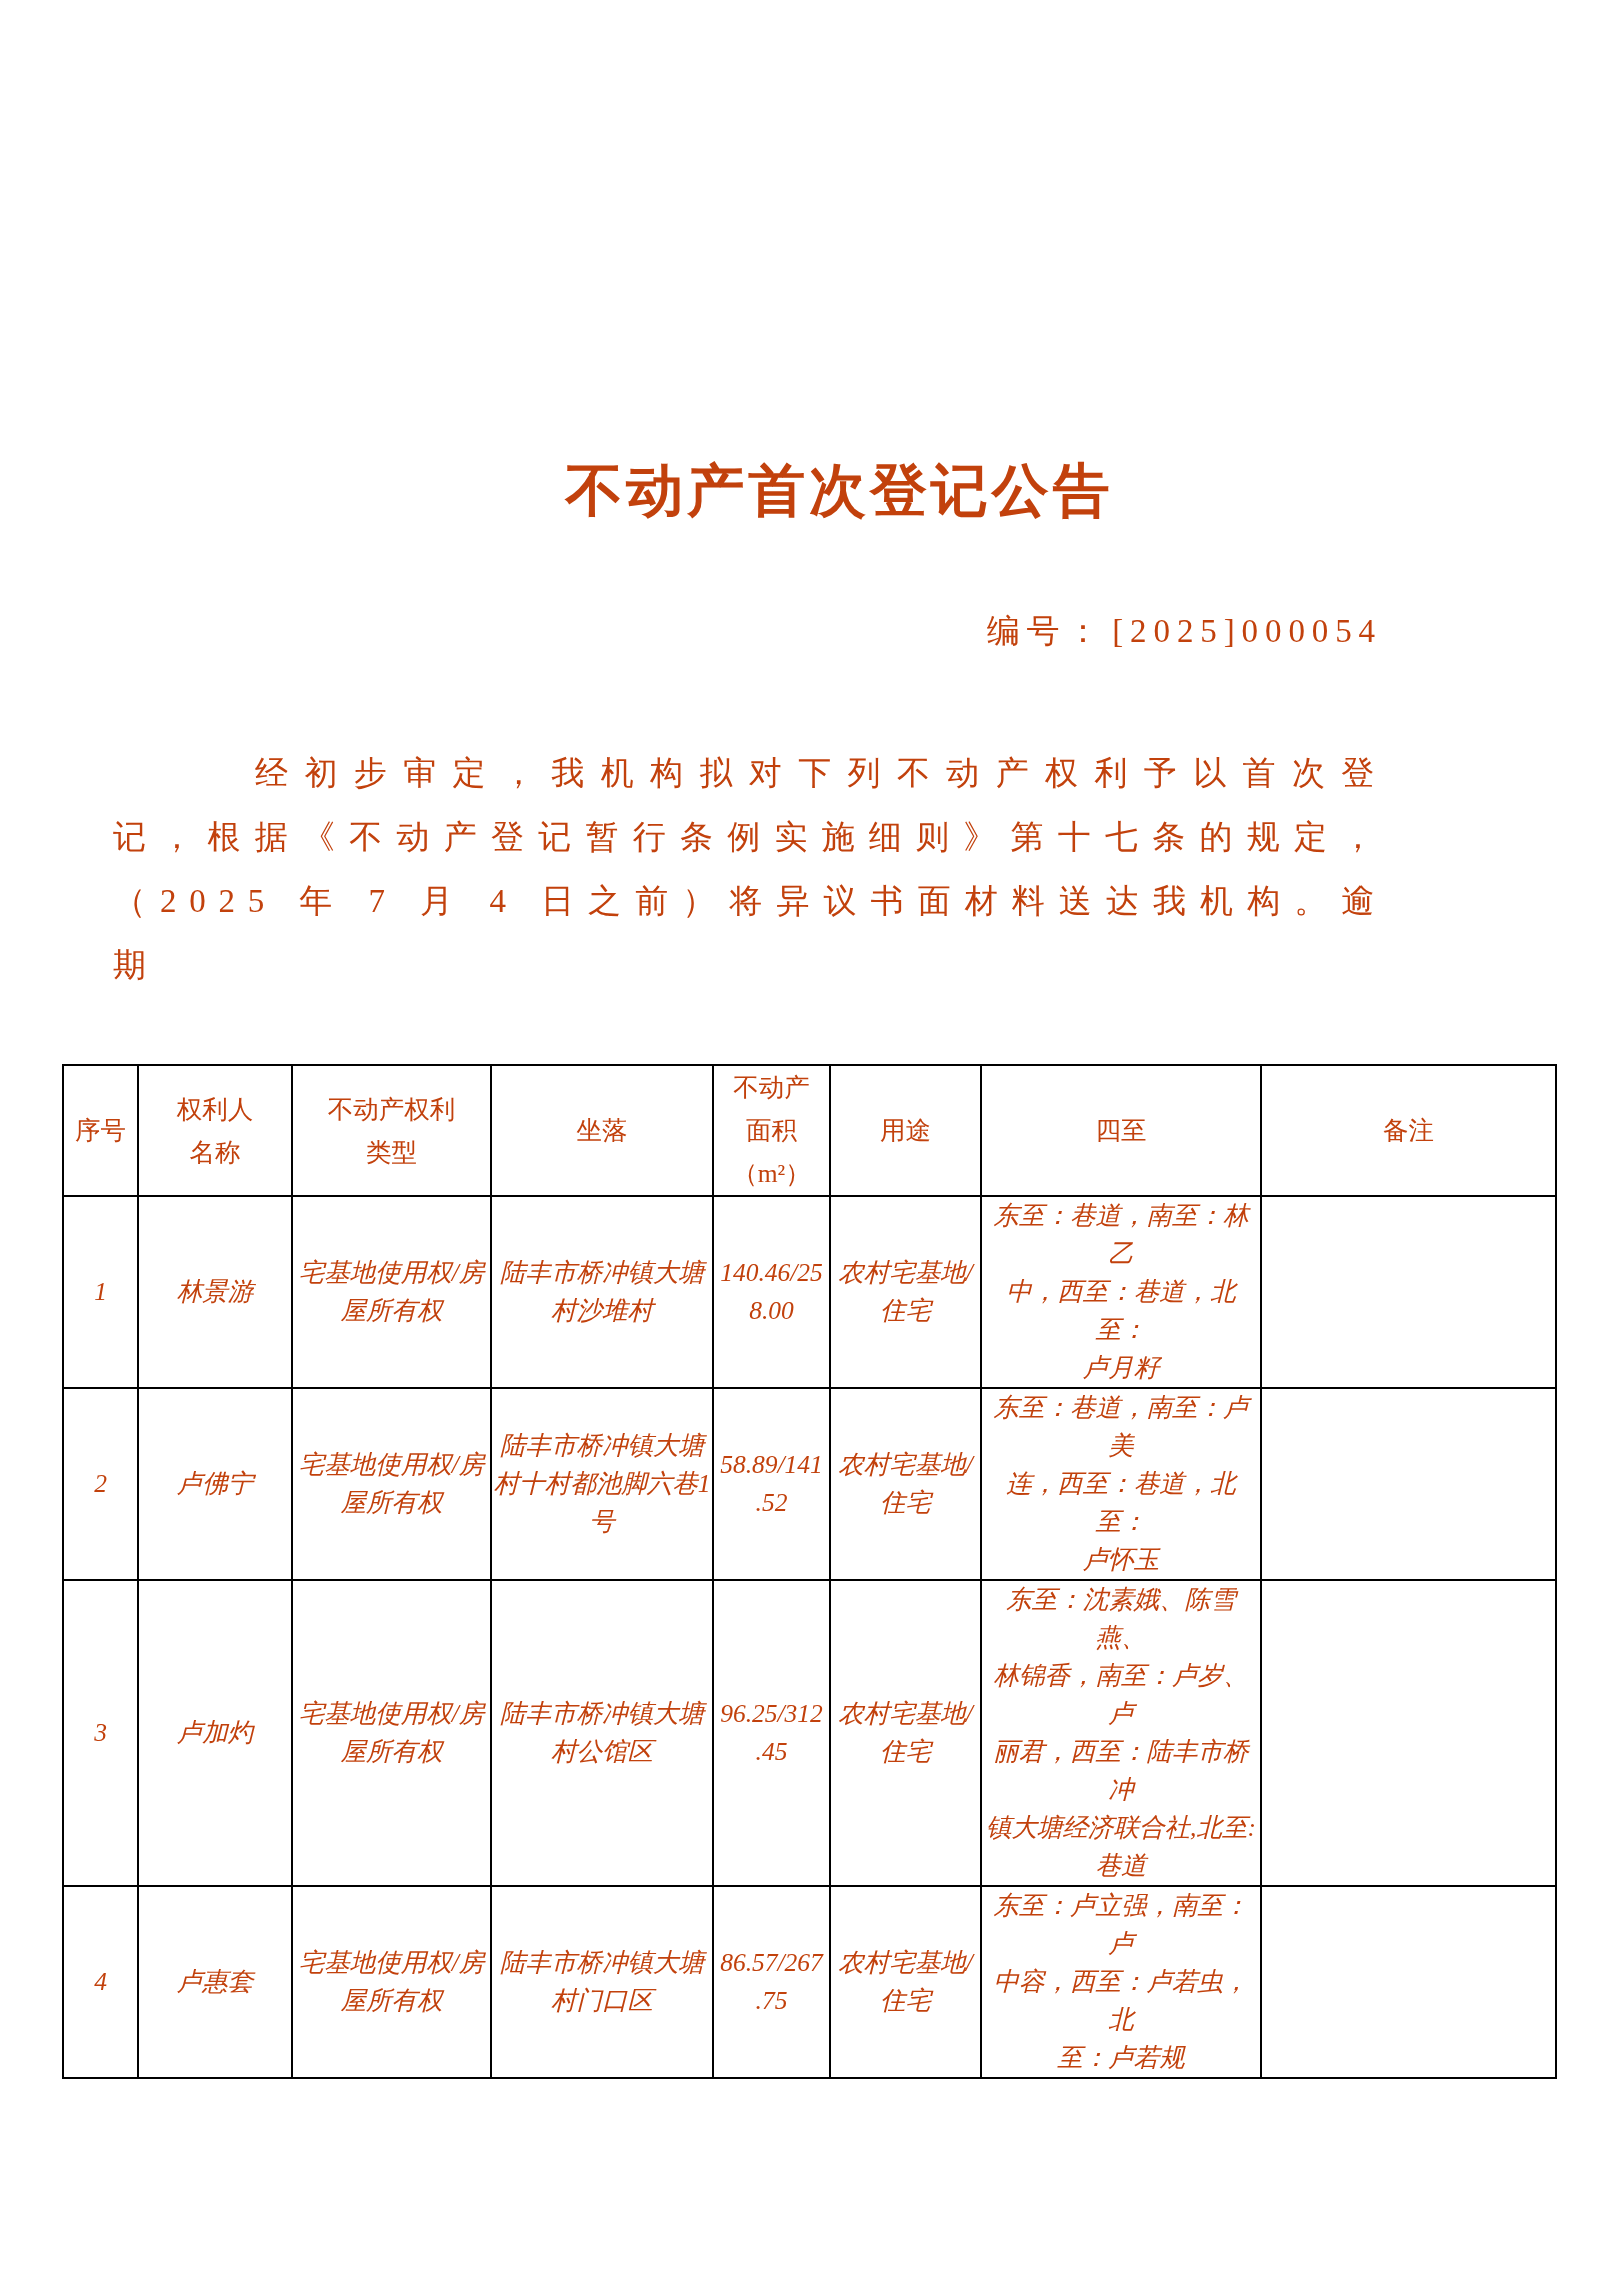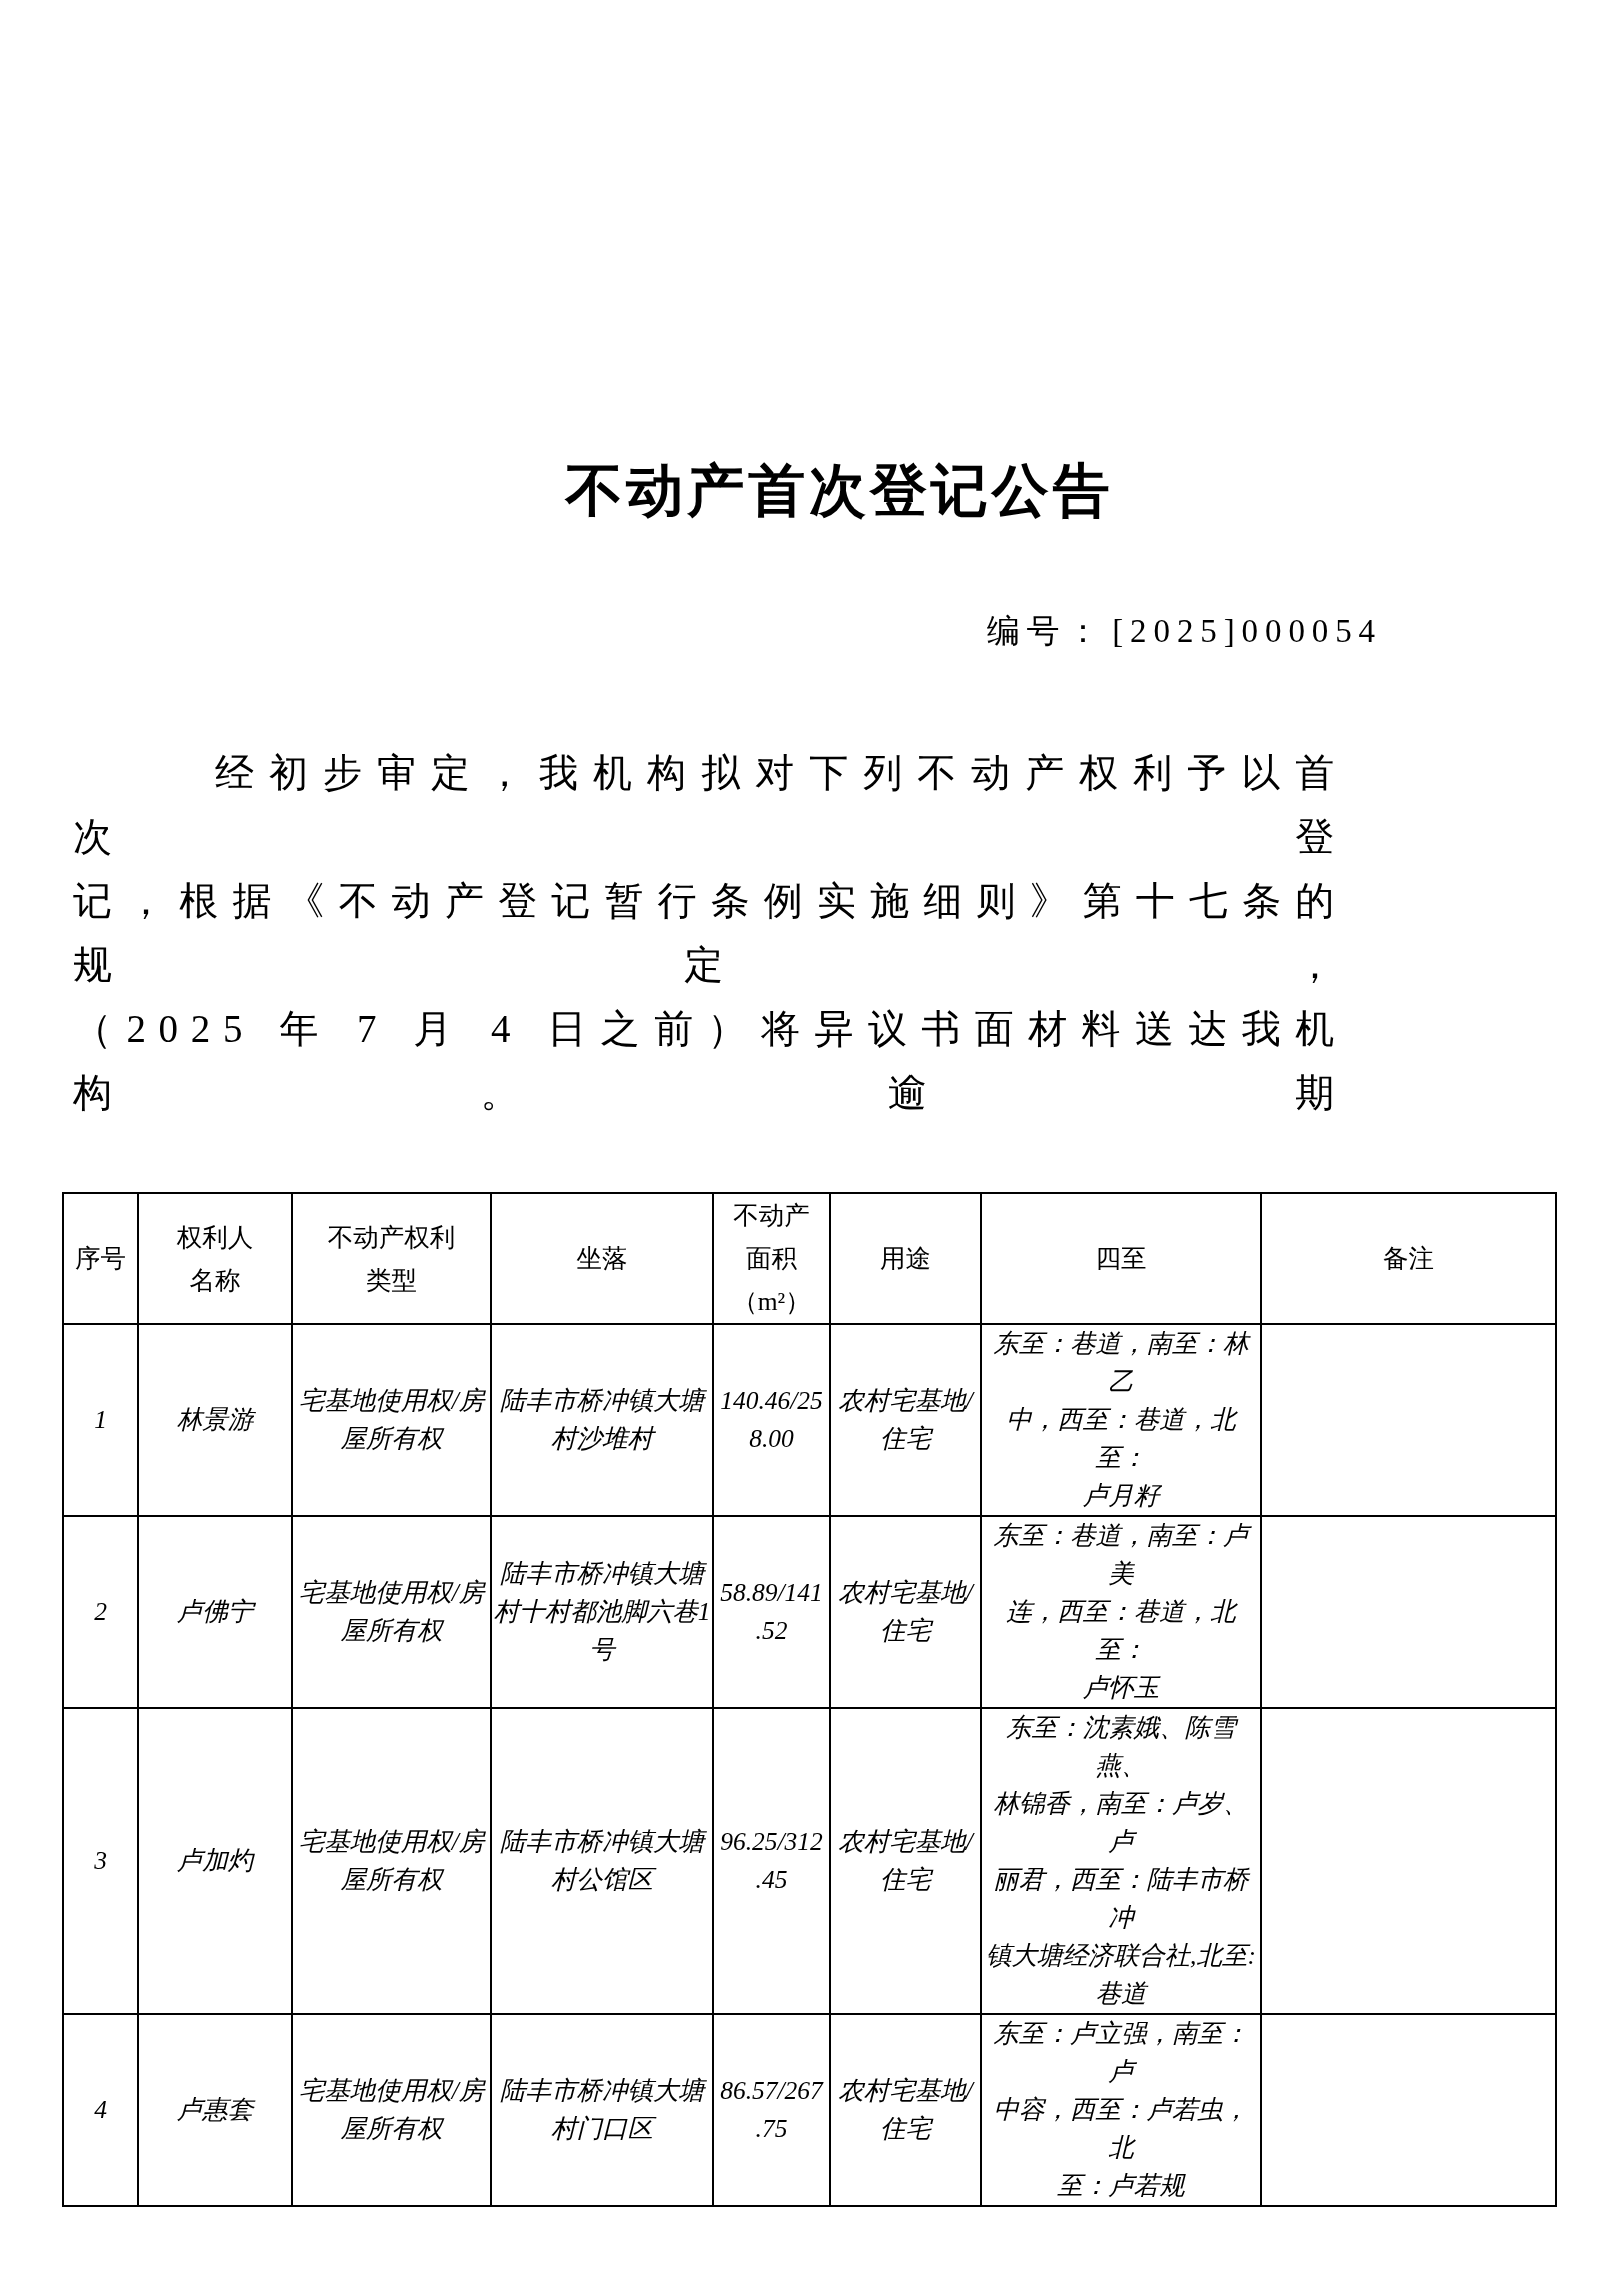--- a/index.html
+++ b/index.html
@@ -1,33 +1,33 @@
 <!DOCTYPE html>
 <html><head>
 <meta charset="utf-8">
 <style>
   html,body{margin:0;padding:0;background:#fff;}
   .page{
     width:1621px;height:2293px;position:relative;background:#fff;
-    color:#000000;font-family:"Liberation Serif","DejaVu Serif",serif;
+    color:#c2410c;font-family:"Liberation Serif","DejaVu Serif",serif;
     overflow:hidden;
   }
   .title{
     margin:459px 0 0 0;text-align:center;
     font-family:"DejaVu Sans","Liberation Sans",sans-serif;
     font-weight:bold;font-size:57px;letter-spacing:3.9px;
     position:relative;left:29px;line-height:1.1;
   }
   .doc-number{
     margin-top:90px;text-align:right;padding-right:239px;
     font-size:33px;letter-spacing:6.9px;line-height:1.2;
   }
   .doc-number .val{margin-left:5.9px;text-align:right;}
   .body-text{
-    margin:90px 0 0 73px;width:1274px;font-size:39px;
+    margin:90px 0 0 113px;width:1274px;font-size:33px;
   }
   .pline{line-height:64px;letter-spacing:12.7px;}
   .just{text-align:justify;text-align-last:justify;}
   .indent{text-indent:142px;}
   table.reg{
     margin:67px 0 0 62px;width:1494px;
     border-collapse:collapse;table-layout:fixed;
   }
   table.reg th,table.reg td{
     border:2px solid #000;border-bottom-width:2.9px;

